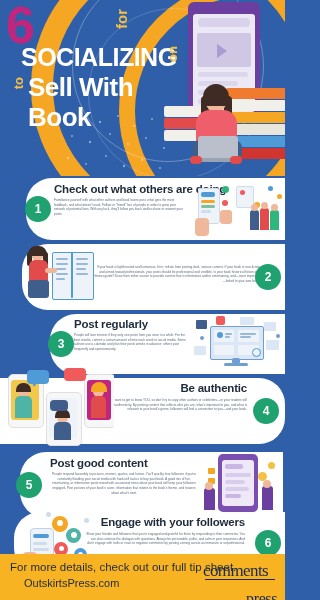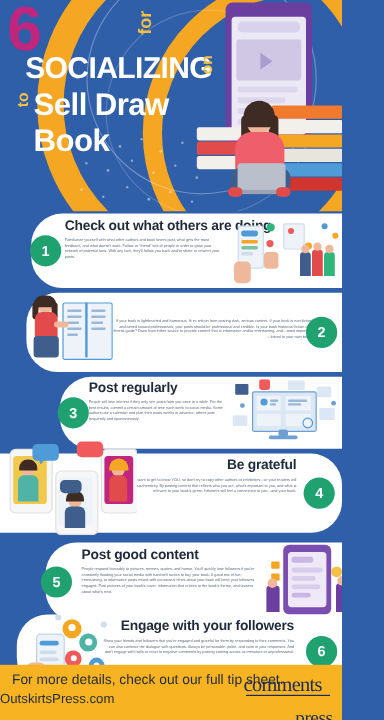--- a/index.html
+++ b/index.html
@@ -80,21 +80,21 @@
     display:flex;align-items:center;justify-content:center;font-weight:bold;}
 
   
   .ill{position:absolute;overflow:hidden;}
   .sq{position:absolute;border-radius:2px;}
   .cr{position:absolute;border-radius:50%;}
 
   
   .footer{position:absolute;left:0;bottom:0;width:285px;height:46px;background:#f7b322;}
   .f-line1{position:absolute;left:10px;top:7px;font-size:11.5px;color:#1f2b3a;}
-  .f-line2{position:absolute;left:0;top:23px;font-size:11px;color:#1f2b3a;}
+  .f-line2{position:absolute;left:24px;top:23px;font-size:11px;color:#1f2b3a;}
   .logo{position:absolute;right:8px;top:6px;width:74px;height:34px;
     font-family:"Liberation Serif",serif;color:#1b2a55;}
   .logo-o{position:absolute;left:0;top:1px;font-size:17px;letter-spacing:-.6px;}
   .logo-rule{position:absolute;left:2px;top:19px;width:70px;height:1.4px;background:#1b2a55;}
   .logo-p{position:absolute;right:0;top:18px;font-size:16px;letter-spacing:-.4px;margin-top:12px;}
 </style>
 </head>
 <body>
 
 <div class="page">
@@ -132,21 +132,21 @@
       <div class="t-row1">
         <span class="big6">6</span>
         <span class="v-for">for</span>
       </div>
       <div class="t-row2">
         <span class="socializing">SOCIALIZING</span>
         <span class="v-on">on</span>
       </div>
       <div class="t-row4">
         <span class="v-to">to</span>
-        <span class="sellbook">Sell Draw Book</span>
+        <span class="sellbook">Sell With Book</span>
       </div>
     </div>
 
     <div class="hero-art">
       <div class="phone">
         <div class="phone-scr">
           <div class="ph-bar"></div>
           <div class="ph-vid"></div>
           <div class="ph-play"></div>
           <div class="ph-l" style="left:5px;top:58px;width:50px;height:5px;"></div>
@@ -261,21 +261,21 @@
       <div class="sq" style="left:72px;top:6px;width:12px;height:9px;background:#dbe7f5;border-radius:1px;"></div>
       <div class="sq" style="left:74px;top:24px;width:13px;height:10px;background:#dbe7f5;border-radius:1px;"></div>
       <div class="sq" style="left:2px;top:30px;width:12px;height:9px;background:#dbe7f5;border-radius:1px;"></div>
       <div class="cr" style="left:8px;top:20px;width:4px;height:4px;background:#6f9fd0;"></div>
       <div class="cr" style="left:84px;top:18px;width:4px;height:4px;background:#6f9fd0;"></div>
     </div>
     <div class="badge" style="left:-2px;top:17px;width:26px;height:26px;font-size:12px;">3</div>
   </div>
 
   <div class="card" style="left:0px;top:378px;width:285px;height:66px;border-top-left-radius:0;border-bottom-left-radius:0;">
-    <div class="card-head" style="position:absolute;right:38px;top:4px;font-size:11.5px;">Be grateful</div>
+    <div class="card-head" style="position:absolute;right:38px;top:4px;font-size:11.5px;">Be authentic</div>
     <div class="card-body" style="position:absolute;right:38px;top:20px;width:160px;font-size:3.2px;text-align:right;">Your readers want to get to know YOU, so don't try to copy other authors or celebrities—or your readers will sense your inauthenticity. By posting content that reflects who you are, what's important to you, and what is relevant to your book's genre, followers will feel a connection to you—and your book.</div>
 
     <div class="ill" style="left:2px;top:-12px;width:112px;height:80px;">
       <div class="sq" style="left:6px;top:8px;width:34px;height:52px;background:#f7f7f7;border:1px solid #e0e0e0;border-radius:5px;"></div>
       <div class="sq" style="left:9px;top:14px;width:28px;height:40px;background:#f2c94c;border-radius:3px;"></div>
       <div class="cr" style="left:16px;top:20px;width:11px;height:11px;background:#f0b89a;"></div>
       <div class="sq" style="left:14px;top:17px;width:15px;height:9px;background:#3d2b24;border-radius:7px 7px 0 0;"></div>
       <div class="sq" style="left:13px;top:30px;width:17px;height:22px;background:#4fb3a5;border-radius:5px 5px 0 0;"></div>
       <div class="sq" style="left:25px;top:4px;width:22px;height:14px;background:#4e9bd8;border-radius:4px;"></div>
       <div class="sq" style="left:30px;top:16px;width:6px;height:5px;background:#4e9bd8;
@@ -291,21 +291,21 @@
       <div class="sq" style="left:82px;top:8px;width:30px;height:52px;background:#f7f7f7;border:1px solid #e0e0e0;border-radius:5px;"></div>
       <div class="sq" style="left:85px;top:14px;width:24px;height:40px;background:#c0267e;border-radius:3px;"></div>
       <div class="cr" style="left:91px;top:20px;width:11px;height:11px;background:#f0b89a;"></div>
       <div class="sq" style="left:89px;top:16px;width:16px;height:10px;background:#f5a623;border-radius:8px 8px 0 0;"></div>
       <div class="sq" style="left:89px;top:30px;width:15px;height:22px;background:#e24b4b;border-radius:5px 5px 0 0;"></div>
       <div class="sq" style="left:62px;top:2px;width:22px;height:13px;background:#f05a5a;border-radius:4px;"></div>
     </div>
     <div class="badge" style="right:6px;top:20px;width:26px;height:26px;font-size:12px;">4</div>
   </div>
 
-  <div class="card" style="left:38px;top:452px;width:263px;height:66px;border-top-right-radius:0;border-bottom-right-radius:0;">
+  <div class="card" style="left:20px;top:452px;width:263px;height:66px;border-top-right-radius:0;border-bottom-right-radius:0;text-align:center;">
     <div class="card-head" style="position:absolute;left:30px;top:5px;font-size:11.5px;">Post good content</div>
     <div class="card-body" style="position:absolute;left:30px;top:20px;width:148px;font-size:3.2px;">People respond favorably to pictures, memes, quotes, and humor. You'll quickly lose followers if you're constantly flooding your social media with hard-sell tactics to buy your book. A good mix of fun, entertaining, or informative posts mixed with occasional news about your book will keep your followers engaged. Post pictures of your book's cover, information that relates to the book's theme, and teasers about what's next.</div>
 
     <div class="ill" style="left:182px;top:0px;width:80px;height:64px;">
       <div class="sq" style="left:16px;top:2px;width:40px;height:58px;background:#7b4fb0;border-radius:5px;"></div>
       <div class="sq" style="left:20px;top:8px;width:32px;height:46px;background:#efe9f7;border-radius:3px;"></div>
       <div class="sq" style="left:23px;top:12px;width:18px;height:5px;background:#c9b6e4;border-radius:2px;"></div>
       <div class="sq" style="left:23px;top:21px;width:26px;height:4px;background:#d9cdee;"></div>
       <div class="sq" style="left:23px;top:28px;width:20px;height:4px;background:#d9cdee;"></div>
       <div class="sq" style="left:23px;top:35px;width:24px;height:4px;background:#d9cdee;"></div>

